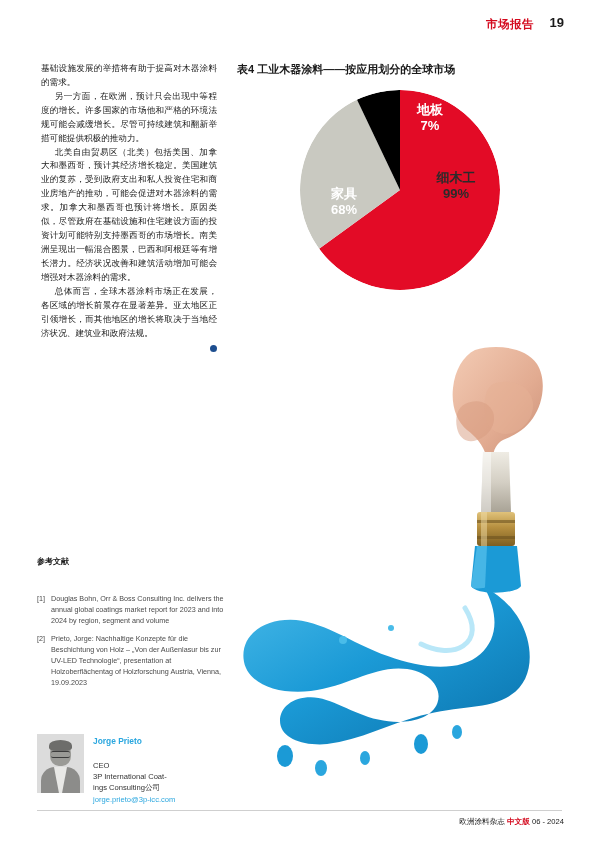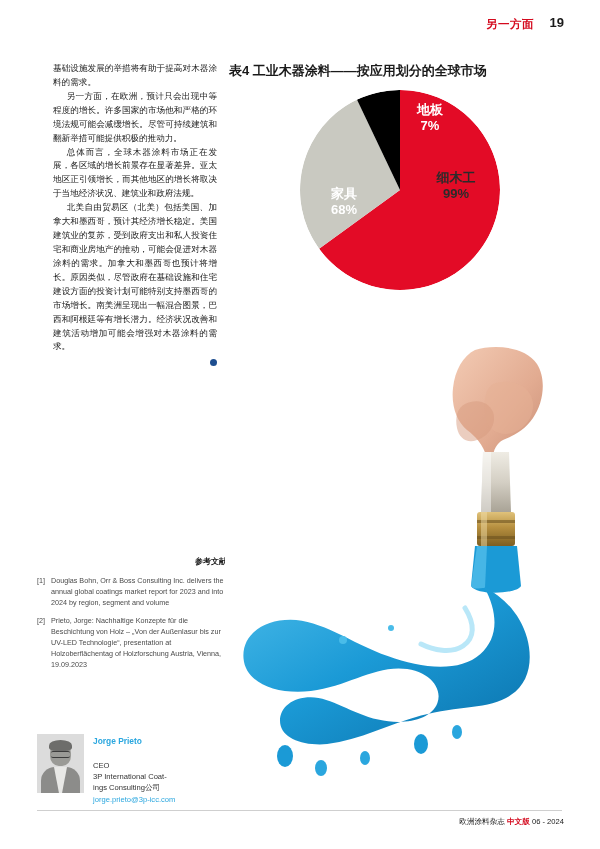--- a/index.html
+++ b/index.html
@@ -52,21 +52,21 @@
     position: absolute;
     top: 62px;
     left: 37px;
     width: 180px;
     font-size: 8.6px;
     line-height: 1.62;
     color: #1a1a1a;
     text-align: justify;
   }
   .col-left p {
-    margin: 0 0 0 16px;
+    margin: 0 0 0 4px;
   }
   .col-left p.indent {
     text-indent: 1.6em;
   }
   .endmark {
     display: inline-block;
     width: 7px;
     height: 7px;
     border-radius: 50%;
     background: #1d4e8f;
@@ -82,22 +82,21 @@
   .refs {
     position: absolute;
     top: 556px;
     left: 37px;
     width: 190px;
   }
   .refs-title {
     font-size: 8px;
     font-weight: bold;
     color: #1a1a1a;
-    margin-bottom: 9px;
-    text-align: right;
+    margin-bottom: 27px;
   }
   .ref-item {
     display: flex;
     font-size: 7.2px;
     line-height: 1.52;
     color: #4a4a4a;
     margin-bottom: 7px;
   }
   .ref-num {
     width: 14px;
@@ -184,22 +183,22 @@
     margin-bottom: 13px;
   }
   .author-mail {
     color: #2ba7df;
   }
 
   
   .chart-caption {
     position: absolute;
     top: 62px;
-    left: 229px;
-    font-size: 13px;
+    left: 237px;
+    font-size: 11px;
     font-weight: bold;
     color: #1a1a1a;
   }
   .chart-wrap {
     position: absolute;
     top: 90px;
     left: 300px;
     width: 200px;
     height: 200px;
   }
@@ -266,29 +265,29 @@
     height: 0.8px;
     background: #cfcfcf;
   }
 </style>
 </head>
 <body>
 
 <div class="page">
 
   <div class="header">
-    <div class="header-title">另一方面</div>
+    <div class="header-title">市场报告</div>
     <div class="page-number">19</div>
   </div>
 
   <div class="col-left">
     <p>基础设施发展的举措将有助于提高对木器涂料的需求。</p>
     <p class="indent">另一方面，在欧洲，预计只会出现中等程度的增长。许多国家的市场他和严格的环境法规可能会减缓增长。尽管可持续建筑和翻新举措可能提供积极的推动力。</p>
+    <p class="indent">北美自由贸易区（北美）包括美国、加拿大和墨西哥，预计其经济增长稳定。美国建筑业的复苏，受到政府支出和私人投资住宅和商业房地产的推动，可能会促进对木器涂料的需求。加拿大和墨西哥也预计将增长。原因类似，尽管政府在基础设施和住宅建设方面的投资计划可能特别支持墨西哥的市场增长。南美洲呈现出一幅混合图景，巴西和阿根廷等有增长潜力。经济状况改善和建筑活动增加可能会增强对木器涂料的需求。</p>
     <p class="indent">总体而言，全球木器涂料市场正在发展，各区域的增长前景存在显著差异。亚太地区正引领增长，而其他地区的增长将取决于当地经济状况、建筑业和政府法规。</p>
-    <p class="indent">北美自由贸易区（北美）包括美国、加拿大和墨西哥，预计其经济增长稳定。美国建筑业的复苏，受到政府支出和私人投资住宅和商业房地产的推动，可能会促进对木器涂料的需求。加拿大和墨西哥也预计将增长。原因类似，尽管政府在基础设施和住宅建设方面的投资计划可能特别支持墨西哥的市场增长。南美洲呈现出一幅混合图景，巴西和阿根廷等有增长潜力。经济状况改善和建筑活动增加可能会增强对木器涂料的需求。</p>
     <div class="end-row">
       <span class="endmark"></span>
     </div>
   </div>
 
   <div class="refs">
     <div class="refs-title">参考文献</div>
     <div class="ref-item">
       <div class="ref-num">[1]</div>
       <div class="ref-text">Douglas Bohn, Orr &amp; Boss Consulting Inc. delivers the annual global coatings market report for 2023 and into 2024 by region, segment and volume</div>

